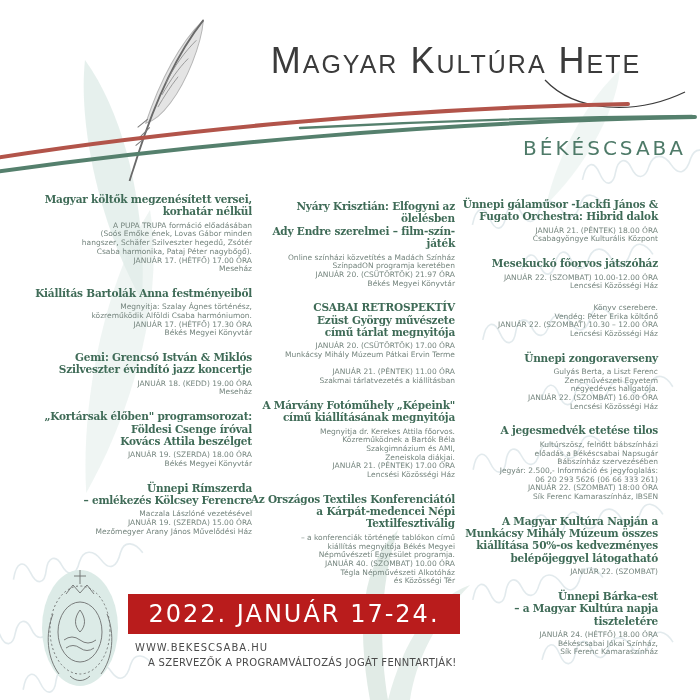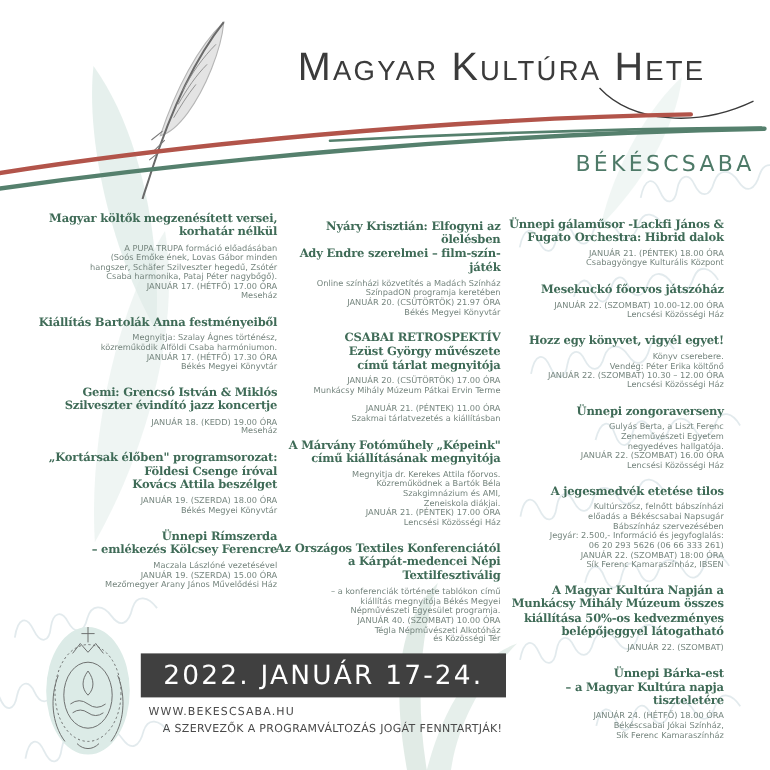--- a/index.html
+++ b/index.html
@@ -23,21 +23,21 @@
   #col2{left:245px;top:200px;width:210px;}
   #col3{left:458px;top:198px;width:200px;}
   .event{margin-bottom:13px;}
   .event-title{font-family:"DejaVu Serif",serif;font-weight:bold;font-size:10.5px;
       line-height:1.18;letter-spacing:-0.2px;color:#3f6b57;margin-bottom:4px;white-space:pre-line;}
   .event-details{font-size:7.5px;line-height:1.16;color:#75857e;white-space:pre-line;}
 
   
   #seal{position:absolute;left:40px;top:562px;width:80px;height:128px;z-index:1;}
   #date-banner{position:absolute;left:128px;top:594px;width:332px;height:40px;z-index:2;
-      background:#404040;color:#ffffff;font-size:24px;letter-spacing:2px;
+      background:#b91c1c;color:#ffffff;font-size:24px;letter-spacing:2px;
       display:flex;align-items:center;justify-content:center;white-space:nowrap;}
   #website-label{position:absolute;left:135px;top:642px;z-index:2;
       font-size:10px;letter-spacing:1px;color:#4a4a4a;}
   #disclaimer-label{position:absolute;left:135px;top:657px;z-index:2;
       font-size:10px;letter-spacing:0.3px;color:#4a4a4a;margin-left:13px;}
 </style>
 </head>
 <body>
 
 <div class="poster">
@@ -173,21 +173,20 @@
 Fugato Orchestra: Hibrid dalok</div>
         <div class="event-details">JANUÁR 21. (PÉNTEK) 18.00 ÓRA
 Csabagyöngye Kulturális Központ</div>
       </div>
       <div class="event">
         <div class="event-title">Mesekuckó főorvos játszóház</div>
         <div class="event-details">JANUÁR 22. (SZOMBAT) 10.00-12.00 ÓRA
 Lencsési Közösségi Ház</div>
       </div>
       <div class="event">
-        <div class="event-title">Hozz egy könyvet, vigyél egyet!</div>
         <div class="event-details">Könyv cserebere.
 Vendég: Péter Erika költőnő
 JANUÁR 22. (SZOMBAT) 10.30 – 12.00 ÓRA
 Lencsési Közösségi Ház</div>
       </div>
       <div class="event">
         <div class="event-title">Ünnepi zongoraverseny</div>
         <div class="event-details">Gulyás Berta, a Liszt Ferenc
 Zeneművészeti Egyetem
 negyedéves hallgatója.

